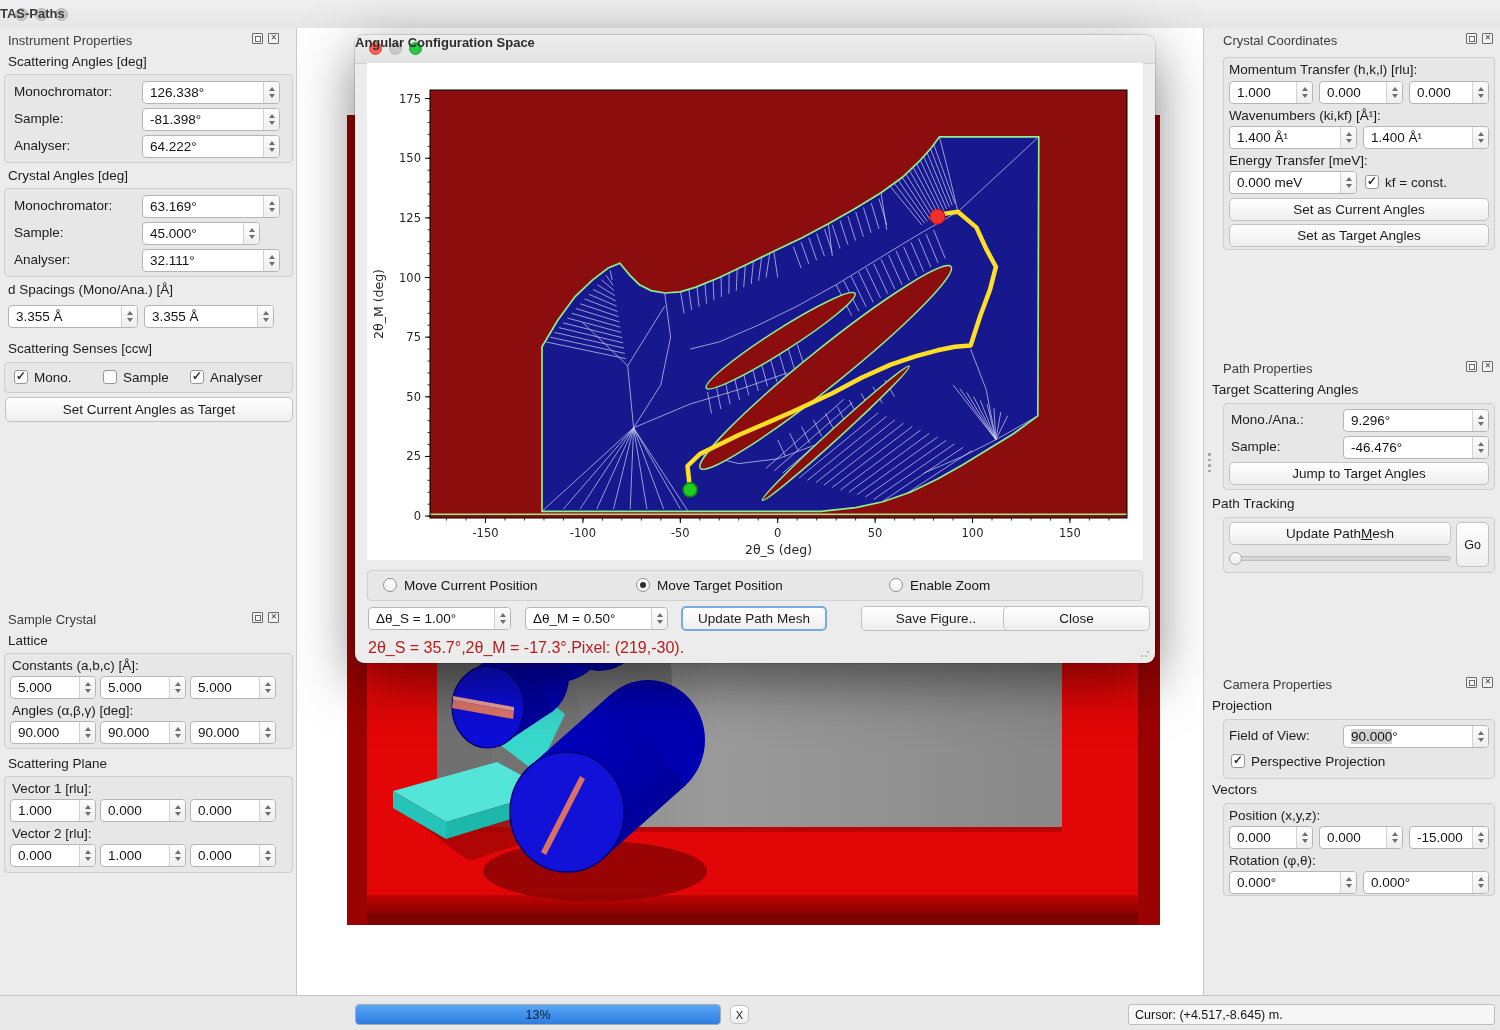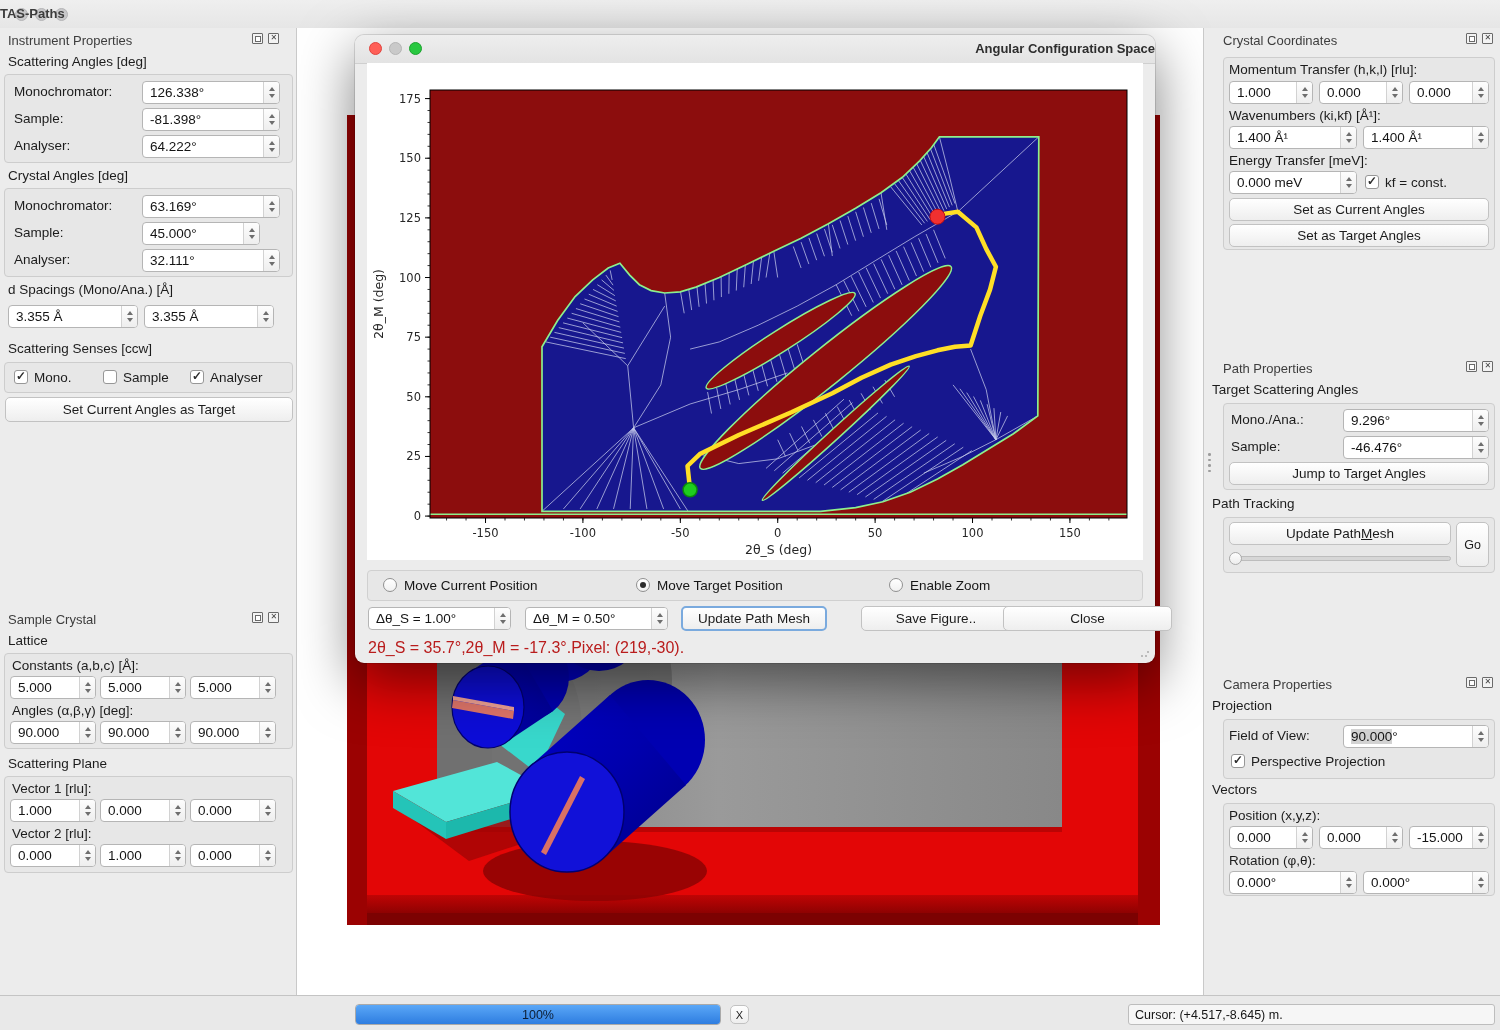--- a/index.html
+++ b/index.html
@@ -40,21 +40,21 @@
   .slider-groove{position:absolute;height:5px;background:#d6d6d6;border:1px solid #bdbdbd;border-radius:3px;box-sizing:border-box;}
   .slider-handle{position:absolute;width:13px;height:13px;border-radius:50%;background:linear-gradient(#fdfdfd,#ededed);border:1px solid #ababab;box-sizing:border-box;}
   .dots{position:absolute;width:3px;display:flex;flex-direction:column;gap:3px;}
   .dots i{width:2.5px;height:2.5px;border-radius:50%;background:#9d9d9d;}
   
   #center{left:297px;top:28px;width:906px;height:967px;background:#fff;}
   #dialog{left:355px;top:35px;width:800px;height:628px;background:#ececec;border-radius:9px;
           box-shadow:0 18px 55px rgba(0,0,0,.5), 0 0 0 1px rgba(0,0,0,.12);}
   #dlg-titlebar{left:0;top:0;width:800px;height:28px;background:linear-gradient(#eeeeee,#e3e3e3);
                 border-bottom:1px solid #cfcfcf;border-radius:9px 9px 0 0;}
-  #dlg-title{left:0;top:6px;width:800px;text-align:right;font-size:13px;font-weight:bold;color:#2e2e2e;}
+  #dlg-title{left:0;top:0;width:800px;text-align:left;font-size:13px;font-weight:bold;color:#2e2e2e;}
   .tl.red{background:#ff5f57;border:1px solid #e0443e;box-sizing:border-box;}
   .tl.mid{background:#c9c9c9;border:1px solid #b5b5b5;box-sizing:border-box;}
   .tl.grn{background:#28c840;border:1px solid #1da22f;box-sizing:border-box;}
   #figure{left:12px;top:28px;width:776px;height:497px;background:#fff;}
   #radio-box{left:12px;top:535px;width:776px;height:31px;background:#e7e7e7;border:1px solid #d0d0d0;border-radius:4px;box-sizing:border-box;}
   .rlabel{position:absolute;font-size:13.5px;color:#161616;white-space:nowrap;text-align:right;}
   #dlg-status{left:13px;top:604px;font-size:16px;color:#b91c1c;white-space:nowrap;}
   .grip{position:absolute;right:5px;bottom:5px;width:10px;height:10px;
         background:radial-gradient(circle at 2px 8px,#bbb 1px,transparent 1.4px),
                    radial-gradient(circle at 6px 8px,#bbb 1px,transparent 1.4px),
@@ -439,21 +439,21 @@
     </div>
     <div class="spin" style="left:170px;top:572px;width:143px">
       <div class="v">Δθ_M = 0.50°</div>
       <div class="st">
           <i class="tri-u"></i>
           <i class="tri-d"></i>
         </div>
     </div>
     <div class="btn focus" style="left:326px;top:571px;width:146px;height:25px">Update Path Mesh</div>
     <div class="btn" style="left:506px;top:571px;width:150px;height:25px">Save Figure..</div>
-    <div class="btn" style="left:648px;top:571px;width:169px;height:25px">Close</div>
+    <div class="btn" style="left:648px;top:571px;width:147px;height:25px">Close</div>
 
     <div class="abs" id="dlg-status">2θ_S = 35.7°,2θ_M = -17.3°.Pixel: (219,-30).</div>
     <div class="grip"></div>
   </div>
 
   <div class="abs dock" id="dock-left">
 
     <div class="phead" style="left:8px;top:5px">Instrument Properties</div>
     <div class="picons" style="left:252px;top:5px">
       <span class="pic float"></span>
@@ -792,18 +792,18 @@
         <div class="st">
           <i class="tri-u"></i>
           <i class="tri-d"></i>
         </div>
       </div>
   </div>
 
   <div class="abs" id="statusbar"></div>
   <div class="abs" id="pbar">
     <div id="pfill"></div>
-    <div id="ptext">100%</div>
+    <div id="ptext">13%</div>
   </div>
   <div class="btn" id="xbtn">X</div>
   <div class="sfield" style="left:1128px;top:1004px;width:367px">Cursor: (+4.517,-8.645) m.</div>
 
 </div>
 
 </body></html>

